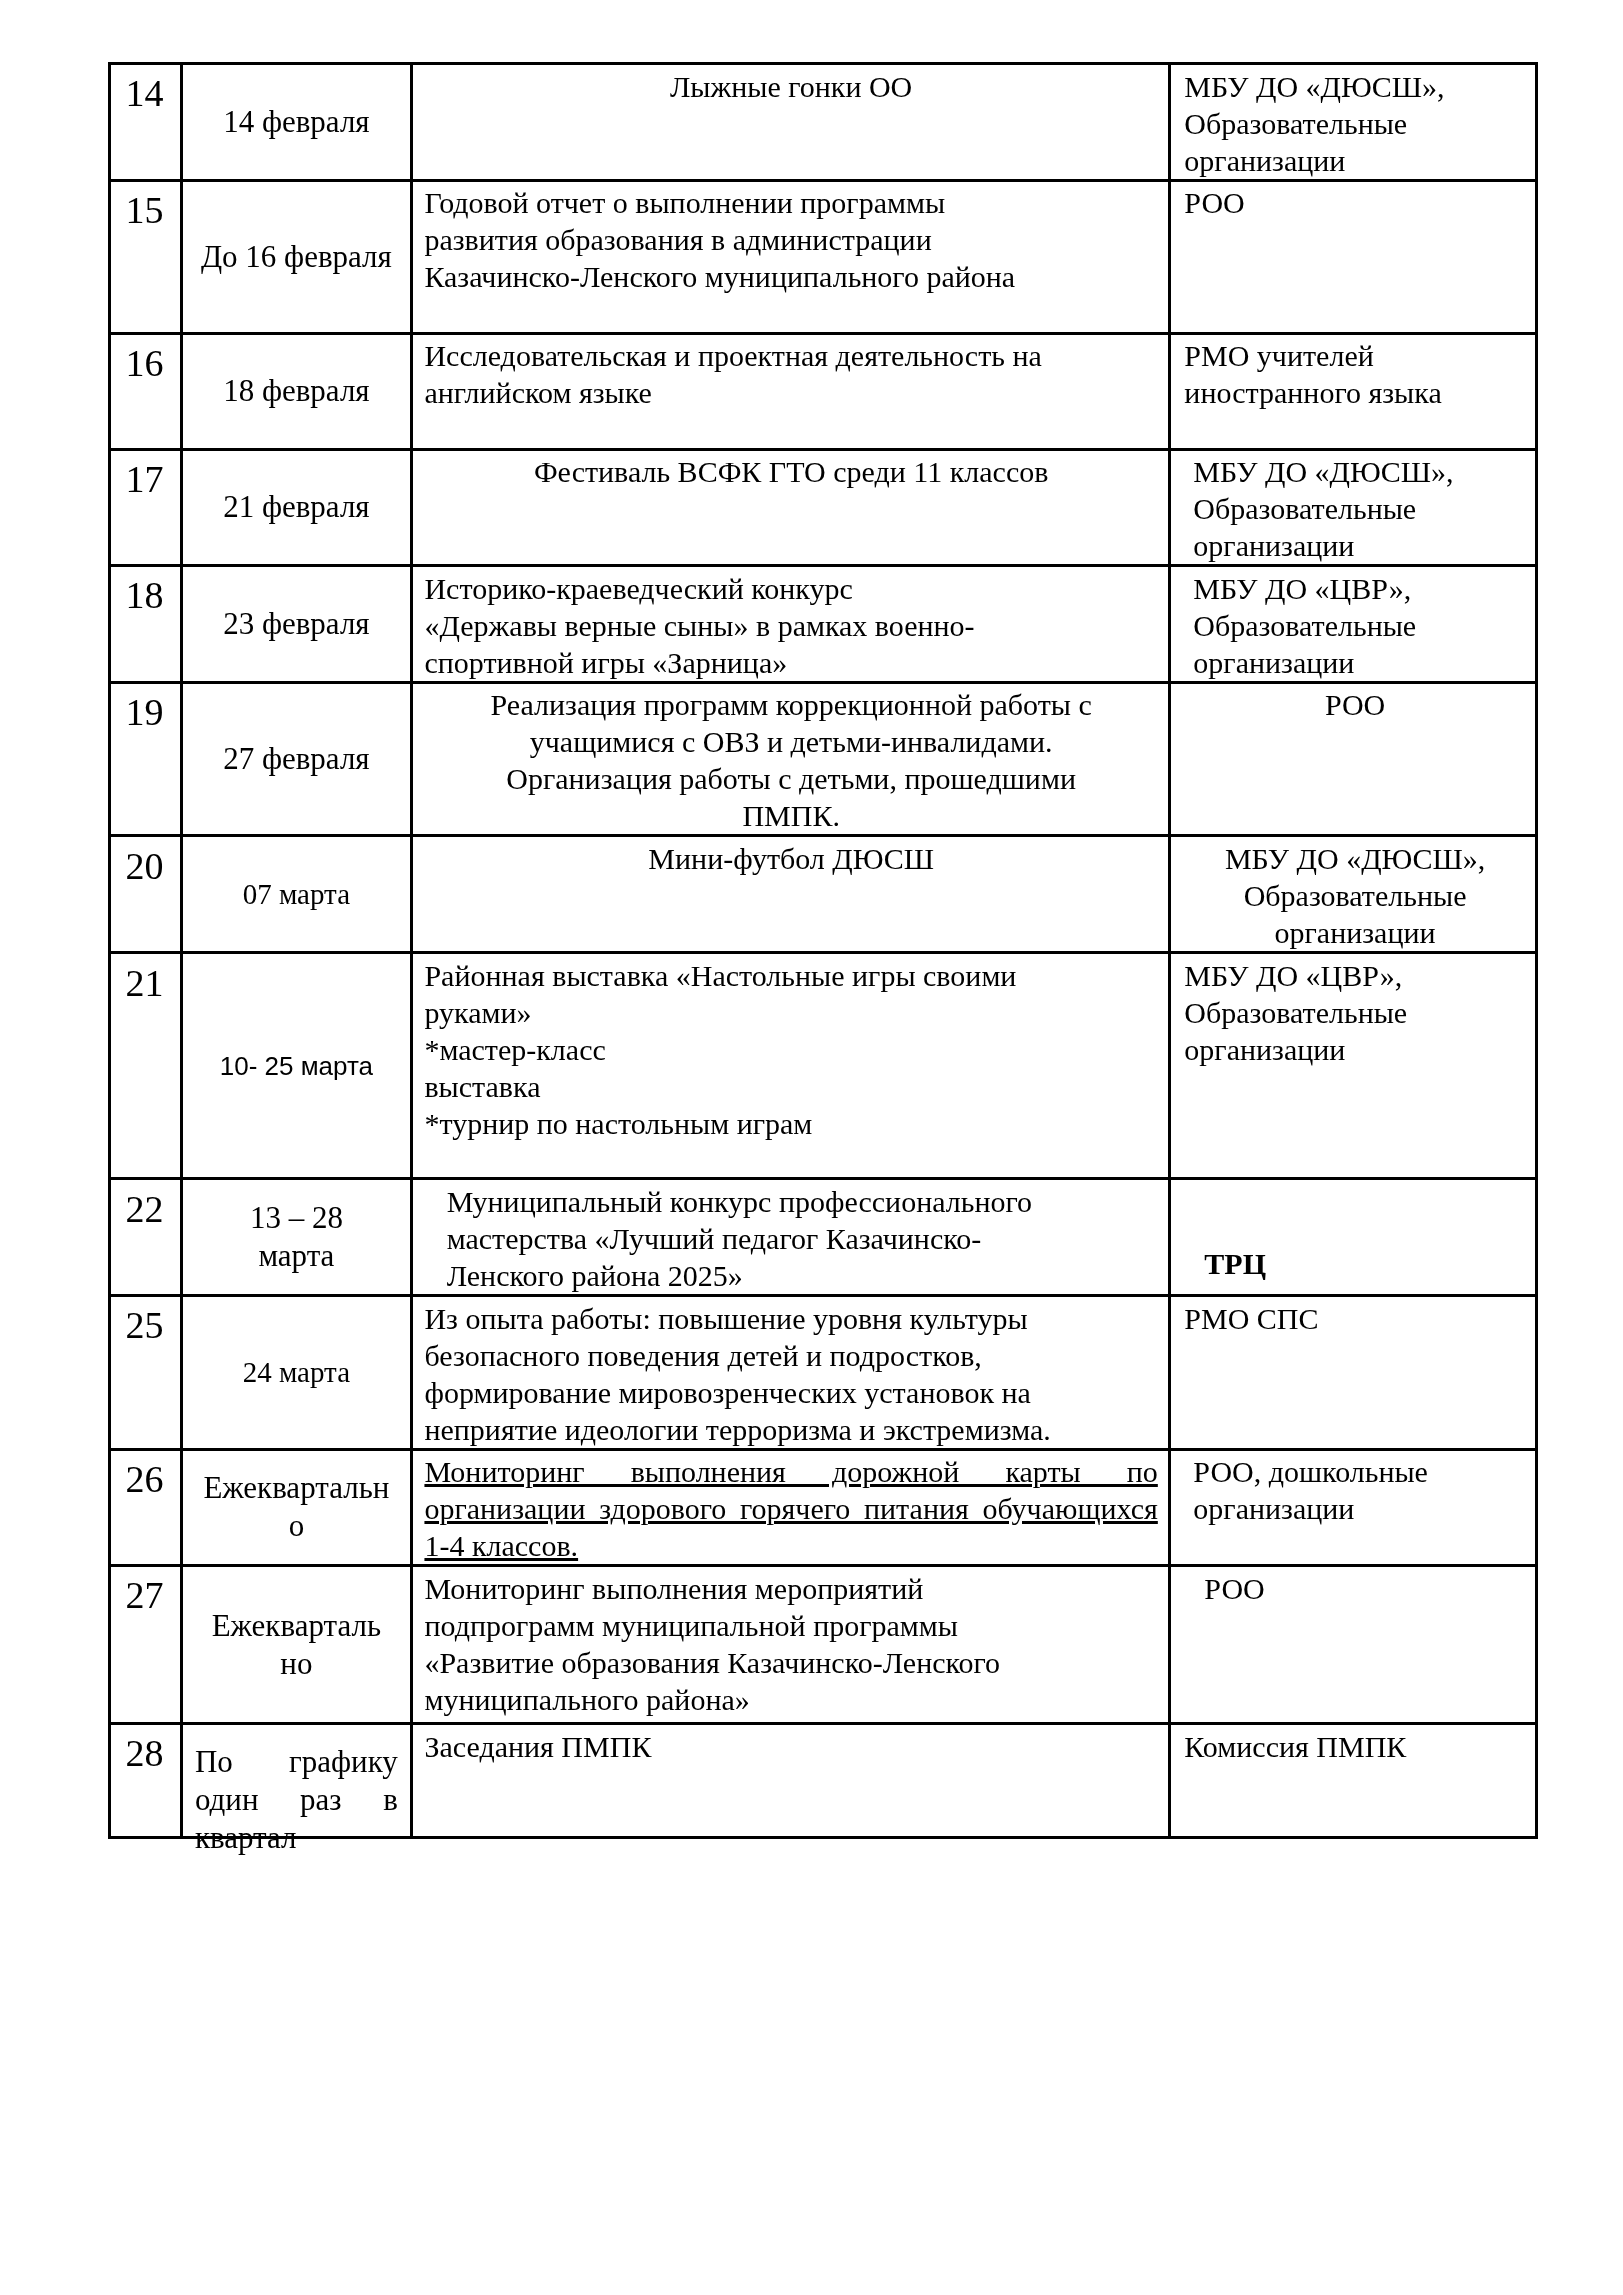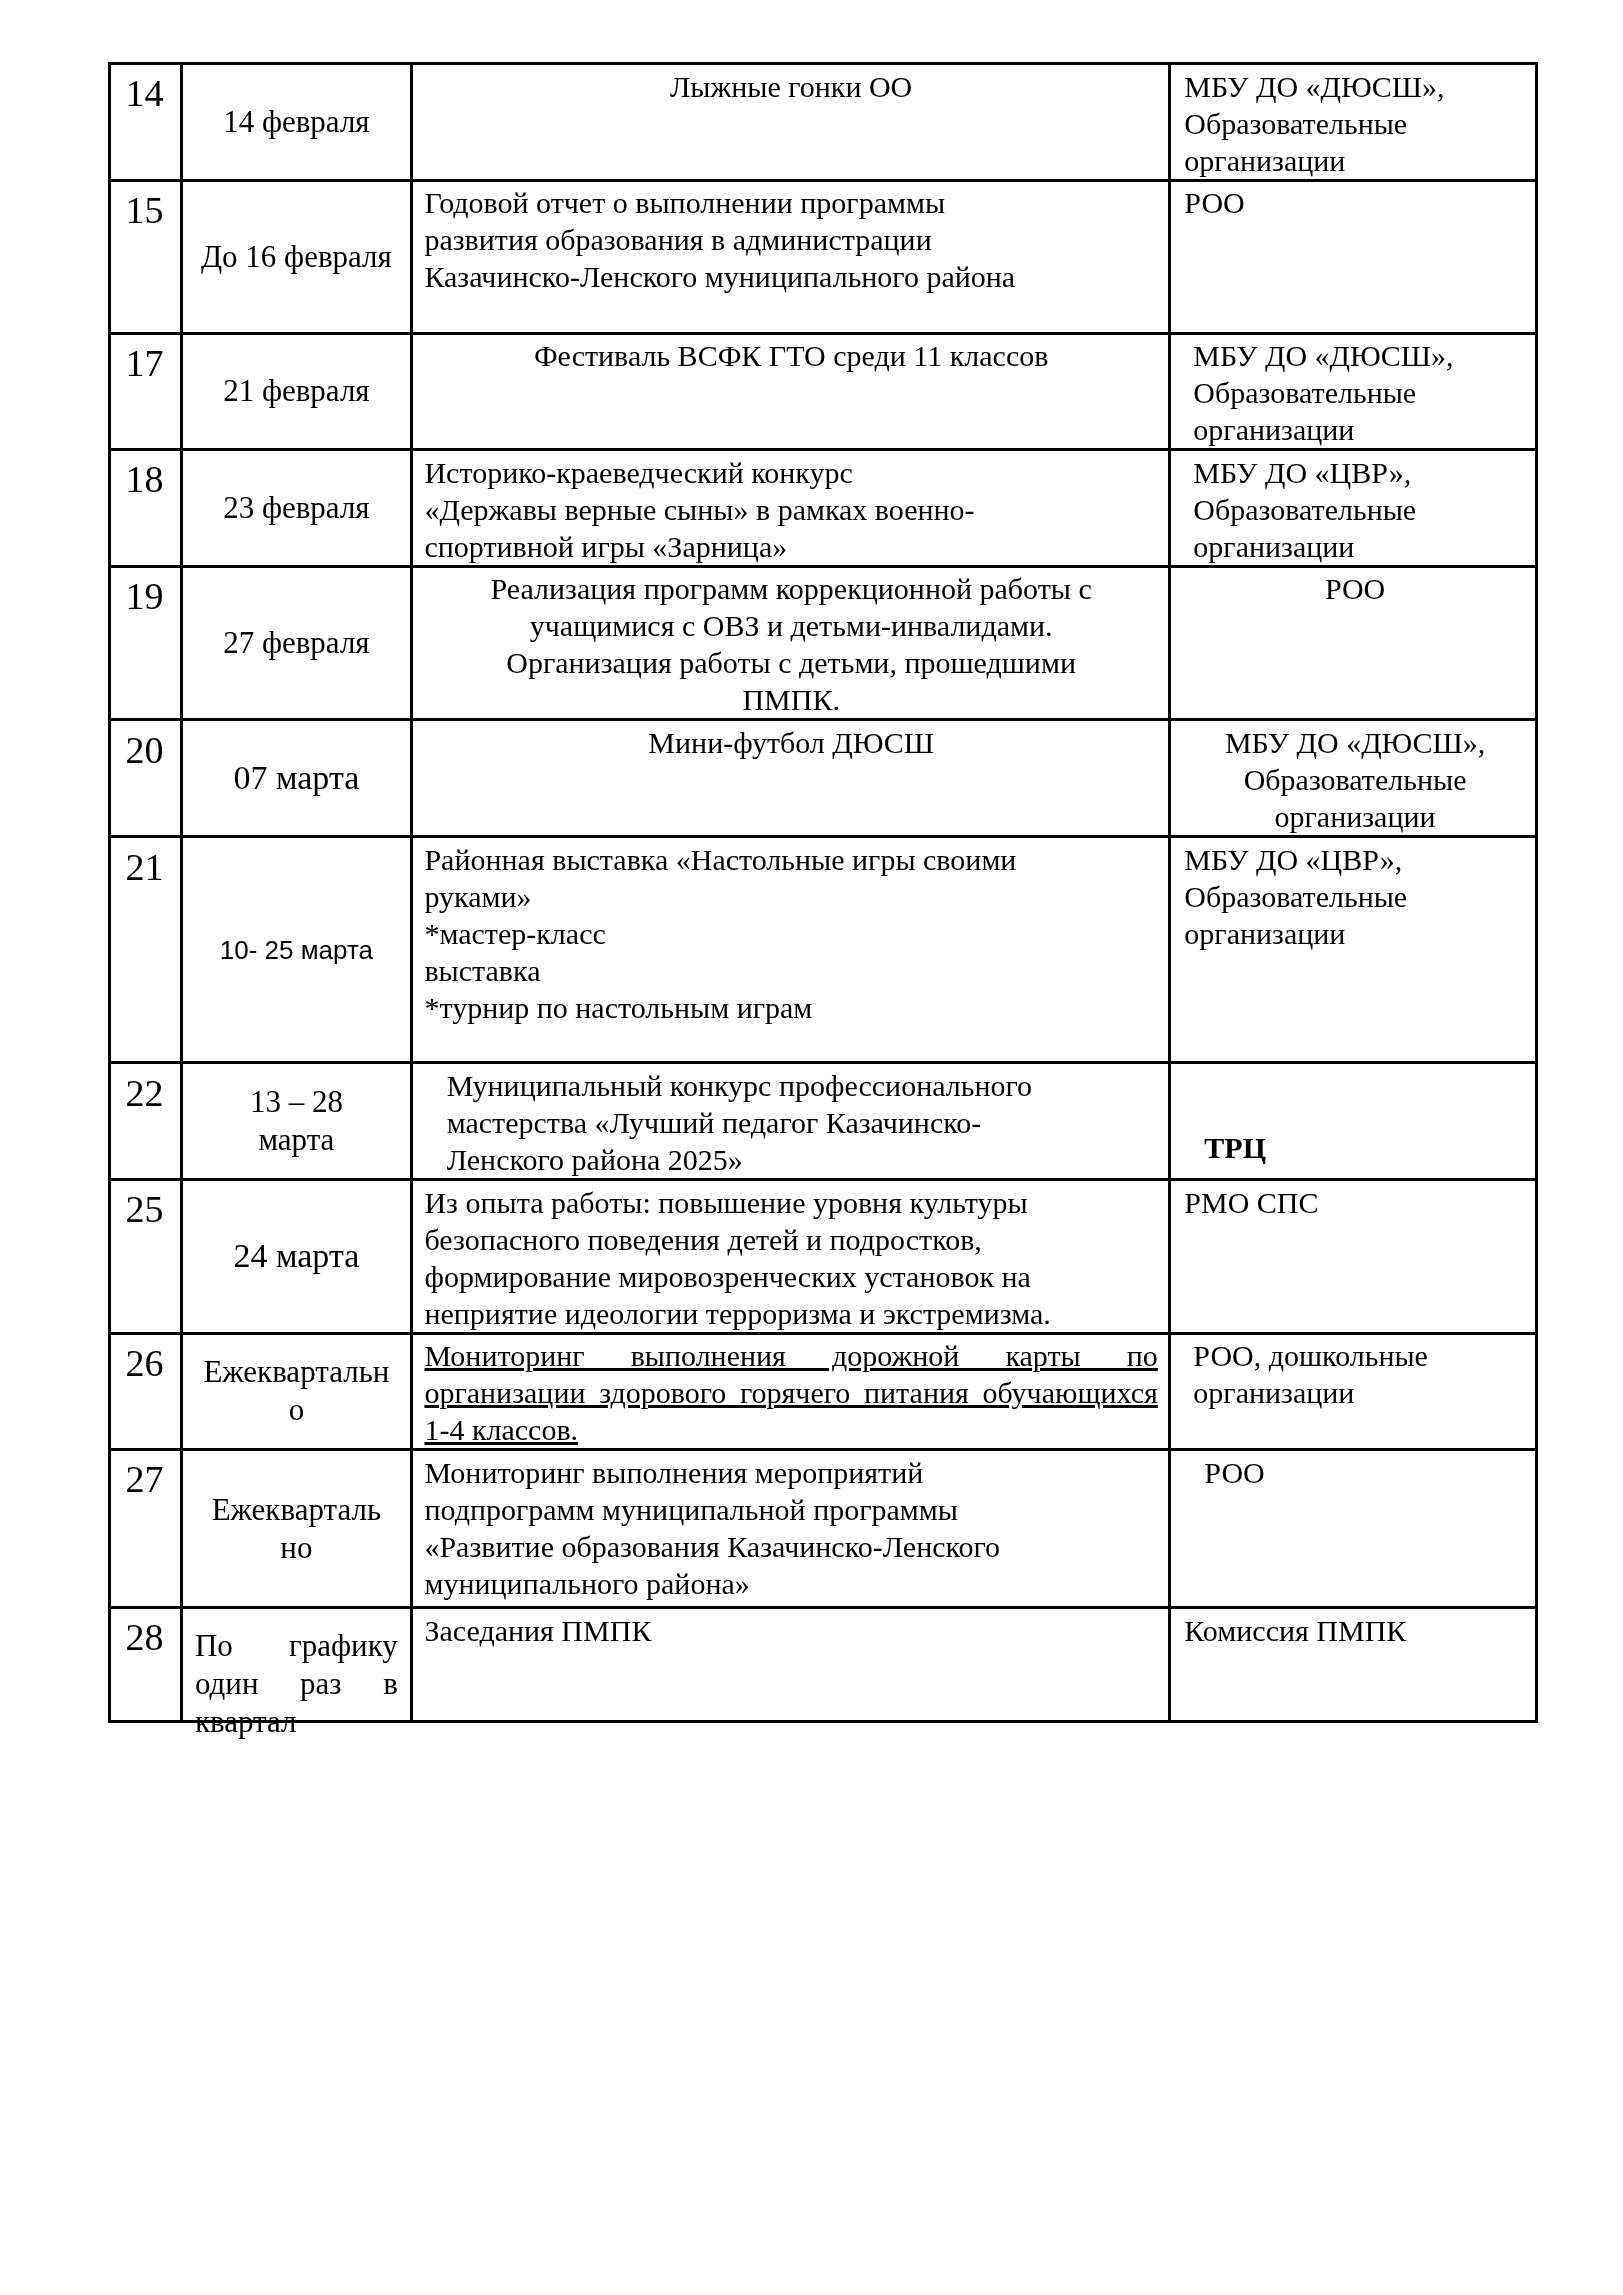--- a/index.html
+++ b/index.html
@@ -10,21 +10,21 @@
   .page-table td { border: 3.3px solid #000; padding: 0; vertical-align: top; position: relative; }
   .c-num { width: 71px; }
   .c-date { width: 226px; }
   .c-event { width: 747px; }
   .c-resp { width: 361px; }
   .num { font-size: 38px; line-height: 39px; padding: 9.2px 0 0 14.4px; display: block; }
   .date-wrap { position: absolute; left: 0; right: 0; top: 0; bottom: 0;
                display: flex; align-items: center; justify-content: center; }
   .date { font-size: 31px; line-height: 38px; text-align: center; padding: 0 11.8px; white-space: pre-line; }
   .date.sans { font-family: "Liberation Sans", "DejaVu Sans", sans-serif; font-size: 26px; }
-  .date.small { font-size: 34px; }
+  .date.small { font-size: 29px; }
   .date.justify { text-align: justify; text-align-last: left; align-self: flex-start; padding-top: 18px; width: 100%; box-sizing: border-box; }
   .event { font-size: 30px; line-height: 37px; padding: 2.6px 10.5px 0 11.8px; white-space: pre-line; }
   .event.center { text-align: center; }
   .event.indent { padding-left: 34px; }
   .event.justify { text-align: justify; text-align-last: left; white-space: normal; text-decoration: underline; }
   .resp { font-size: 30px; line-height: 37px; padding: 2.6px 9.2px 0 13px; white-space: pre-line; }
   .resp.center { text-align: center; }
   .resp.mid { padding-top: 65px; padding-left: 33px; font-weight: bold; }
   .resp.indent { padding-left: 33px; }
 </style>
@@ -70,20 +70,38 @@
           <div class="event">Годовой отчет о выполнении программы
 развития образования в администрации
 Казачинско-Ленского муниципального района</div>
         </td>
       <td>
           <div class="resp">РОО</div>
         </td>
     </tr>
     <tr style="height:116px">
       <td>
+          <span class="num">16</span>
+        </td>
+      <td>
+          <div class="date-wrap">
+            <div class="date">18 февраля</div>
+          </div>
+        </td>
+      <td>
+          <div class="event">Исследовательская и проектная деятельность на
+английском языке</div>
+        </td>
+      <td>
+          <div class="resp">РМО учителей
+иностранного языка</div>
+        </td>
+    </tr>
+    <tr style="height:116px">
+      <td>
           <span class="num">17</span>
         </td>
       <td>
           <div class="date-wrap">
             <div class="date">21 февраля</div>
           </div>
         </td>
       <td>
           <div class="event center">Фестиваль ВСФК ГТО среди 11 классов</div>
         </td>

